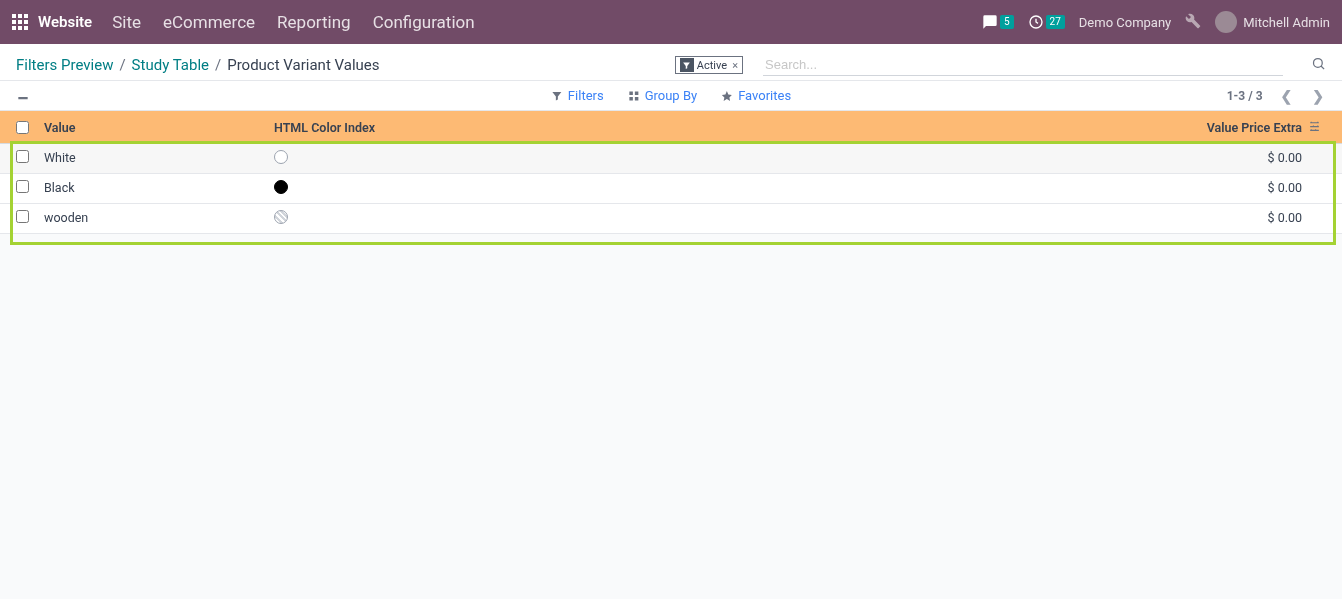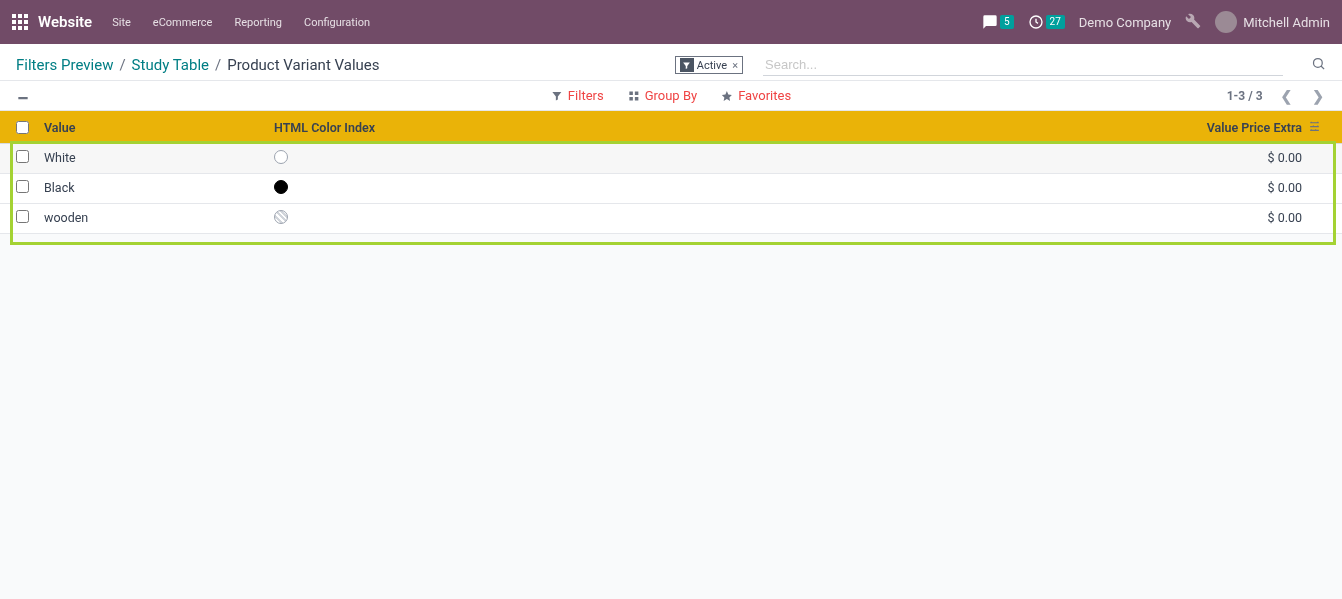--- a/index.html
+++ b/index.html
@@ -2,21 +2,21 @@
 <html><head>
 <meta charset="utf-8">
 <style>
 * { box-sizing: border-box; margin: 0; padding: 0; }
 body { font-family: -apple-system, BlinkMacSystemFont, "Segoe UI", Roboto, "Helvetica Neue", Arial, sans-serif; font-size: 13px; color: #374151; background: #f9fafb; width: 1342px; height: 599px; overflow: hidden; }
 .topbar { background: #714B67; height: 44px; display: flex; align-items: center; color: #fff; padding: 0 12px; }
 .apps-icon { width: 16px; height: 16px; display: grid; grid-template-columns: repeat(3,4px); grid-template-rows: repeat(3,4px); gap: 2px; margin-right: 10px; cursor: pointer; }
 .apps-icon span { background: #fff; width:4px; height:4px; }
 .brand { font-weight: 600; font-size: 15px; margin-right: 20px; }
 .topnav { display: flex; gap: 22px; }
-.topnav a { color: #e7e0e5; text-decoration: none; font-size: 11px; cursor: pointer; }
+.topnav a { color: #e7e0e5; text-decoration: none; font-size: 17px; cursor: pointer; }
 .topbar .spacer { flex: 1; }
 .topright { display: flex; align-items: center; gap: 14px; }
 .chat-wrap, .clock-wrap { position: relative; display:flex; align-items:center; color:#fff; cursor:pointer; }
 .badge { background:#00A09D; color:#fff; font-size:10px; padding:0 4px; border-radius:2px; margin-left:2px; line-height:14px; }
 .company { color:#e7e0e5; font-size:13px; }
 .tool-icon { color:#b9a8b3; cursor:pointer; }
 .avatar { width:22px; height:22px; border-radius:50%; background:#9b8a95; display:inline-block; }
 .user-block { display:flex; align-items:center; gap:6px; color:#e7e0e5; cursor:pointer; }
 .header-row { background:#fff; border-bottom:1px solid #e5e7eb; padding: 10px 16px 4px 16px; display:flex; align-items:center; }
 .breadcrumbs { font-size:15px; display:flex; gap:6px; align-items:center; }
@@ -26,26 +26,26 @@
 .search-area { margin-left:auto; display:flex; align-items:center; gap:20px; }
 .filter-chip { border:1px solid #6b7280; display:flex; align-items:center; font-size:11px; padding:1px 4px; gap:3px; }
 .filter-chip .chip-icon { background:#4b5563; color:#fff; width:14px; height:14px; display:flex; align-items:center; justify-content:center; font-size:9px; }
 .filter-chip .chip-x { color:#6b7280; cursor:pointer; font-size:11px; margin-left:2px; }
 .search-input { border:none; border-bottom:1px solid #d1d5db; outline:none; width:520px; font-size:13px; padding:3px 2px; color:#374151; }
 .search-input::placeholder { color:#c7c7c7; }
 .search-icon { color:#6b7280; cursor:pointer; margin-left:8px; }
 .toolbar-row { background:#fff; border-bottom:1px solid #e5e7eb; padding:6px 16px; display:flex; align-items:center; }
 .export-icon { color:#6b7280; cursor:pointer; font-size:14px; }
 .center-tools { position:absolute; left:50%; transform:translateX(-50%); display:flex; gap:24px; }
-.tool-item { display:flex; align-items:center; gap:5px; color:#ef4444; cursor:pointer; font-size:13px; }
+.tool-item { display:flex; align-items:center; gap:5px; color:#3b82f6; cursor:pointer; font-size:13px; }
 .tool-item svg, .tool-item .glyph { color:#6b7280; }
 .pager { margin-left:auto; display:flex; align-items:center; gap:16px; color:#6b7280; font-size:12px;font-weight:bold; }
 .pager .arrow { cursor:pointer; color:#9ca3af; font-size:14px; padding:0 2px; }
 .table-wrap { position:relative; }
-.table-header { display:flex; align-items:center; padding:8px 16px; border-bottom:1px solid #d7dbdf; font-weight:600; font-size:12.5px; background:#eab308; }
+.table-header { display:flex; align-items:center; padding:8px 16px; border-bottom:1px solid #d7dbdf; font-weight:600; font-size:12.5px; background:#fdba74; }
 .col-checkbox { width:28px; display:flex; align-items:center; }
 .col-value { width:230px; }
 .col-color { flex:1; }
 .col-price { width:140px; text-align:right; padding-right:6px; }
 .col-adjust { width:18px; color:#6b7280; cursor:pointer; }
 input[type=checkbox] { width:13px; height:13px; cursor:pointer; accent-color:#714B67; border:1px solid #c3c3c3; }
 .table-row { display:flex; align-items:flex-start; padding:6px 16px; border-bottom:1px solid #e5e7eb; font-size:12.5px; background:#fff; height:30px; }
 .color-swatch { width:14px; height:14px; border-radius:50%; border:1px solid #9ca3af; display:inline-block; }
 .swatch-white { background:#fff; }
 .swatch-black { background:#000; border-color:#000; }

